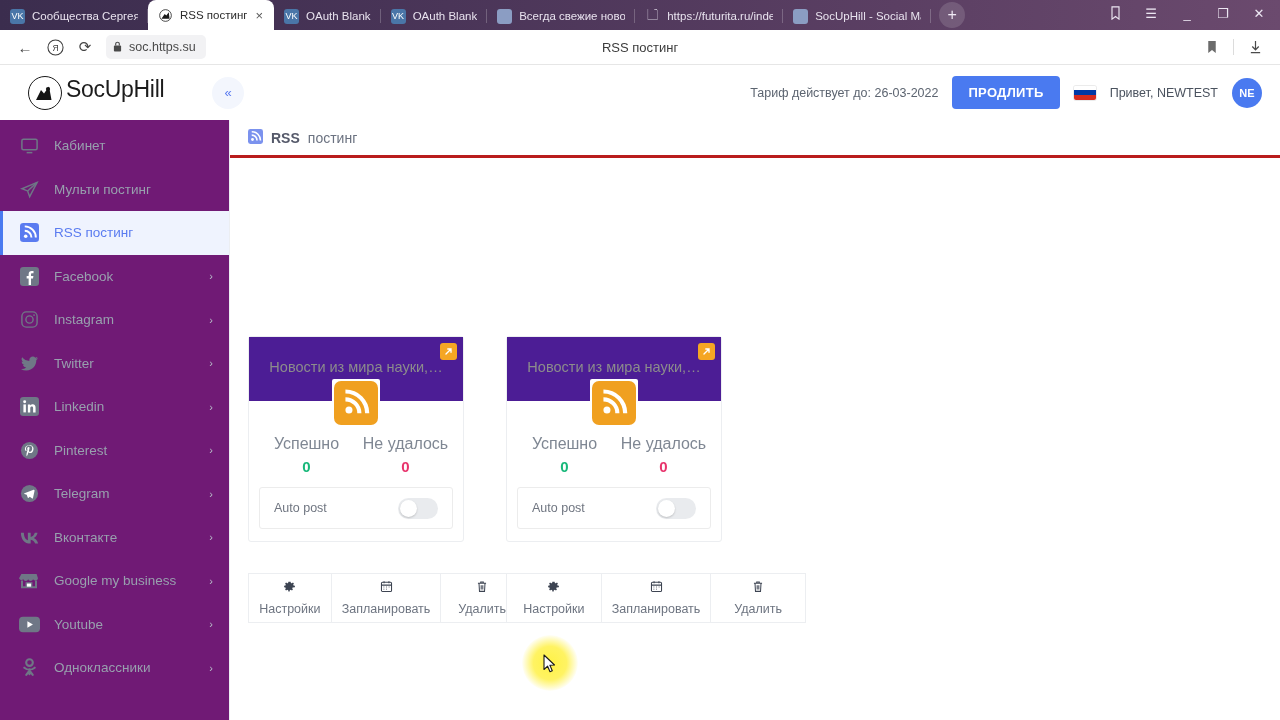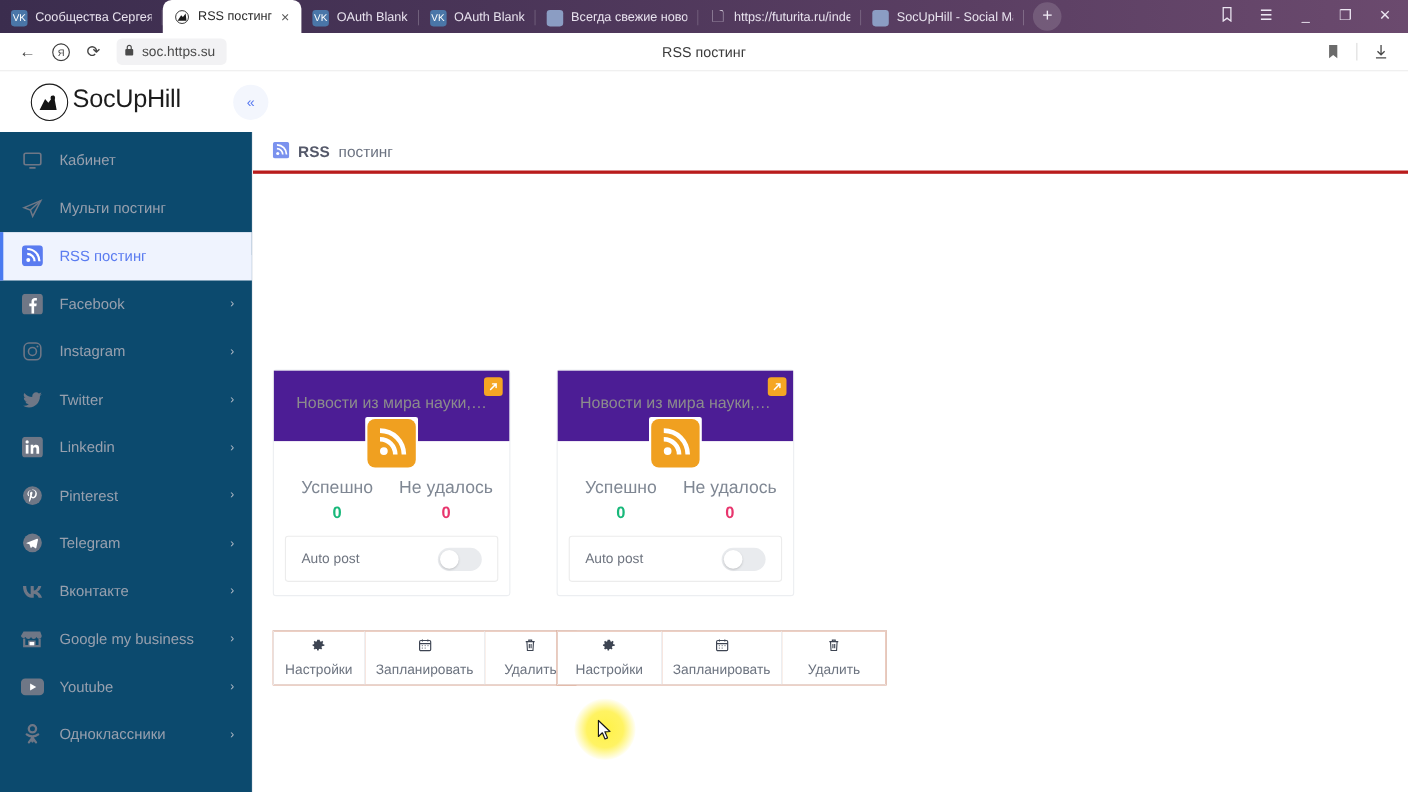--- a/index.html
+++ b/index.html
@@ -236,21 +236,21 @@
     font-weight: 600;
     cursor: pointer;
   }
 
   .app-body { display: flex; height: 600px; }
 
   
   .sidebar {
     width: 230px;
     flex: 0 0 230px;
-    background: #0c4a6e;
+    background: #701a75;
     border-right: 1px solid #eceef2;
     padding-top: 4px;
     overflow: hidden;
   }
   .nav-item {
     display: flex;
     align-items: center;
     gap: 14px;
     height: 43.5px;
     padding: 0 16px 0 18px;
@@ -422,21 +422,21 @@
     color: #6d7480;
     margin-top: 7px;
     white-space: nowrap;
   }
 
   .card-actions-abs {
     position: absolute;
     top: 415px;
     display: flex;
     border: 1px solid #eceef1;
-    background: #c2410c;
+    background: #737373;
     height: 50px;
     align-items: stretch;
   }
   .card-actions-abs .act {
     display: flex;
     flex-direction: column;
     align-items: center;
     justify-content: center;
     padding: 0 10px;
   }
@@ -551,20 +551,31 @@
       <span class="brand-logo">
         <svg width="26" height="26" viewBox="0 0 26 26">
             <circle cx="13" cy="13" r="12.2" fill="#fff"></circle>
             <path d="M4 20 L9 10 L12 13.5 L17 6.5 L19.5 20 Z" fill="#141414"></path>
             <circle cx="16" cy="9" r="2.1" fill="#141414"></circle>
           </svg>
       </span>
       <span class="brand-name">SocUpHill</span>
     </div>
     <div class="collapse-btn">«</div>
+    <div class="header-right">
+      <span class="tariff-text">Тариф действует до: 26-03-2022</span>
+      <button class="btn-prolong">ПРОДЛИТЬ</button>
+      <span class="flag">
+          <i class="f1"></i>
+          <i class="f2"></i>
+          <i class="f3"></i>
+        </span>
+      <span class="greet">Привет, NEWTEST</span>
+      <span class="avatar">NE</span>
+    </div>
   </div>
 
   <div class="app-body">
 
     <div class="sidebar">
       <div class="nav-item">
         <span class="nav-ic">
           <svg width="19" height="19" viewBox="0 0 20 20" fill="none" stroke="currentColor" stroke-width="1.6">
               <rect x="2" y="3.5" width="16" height="11" rx="1.6"></rect>
               <path d="M7 17.5h6"></path>

